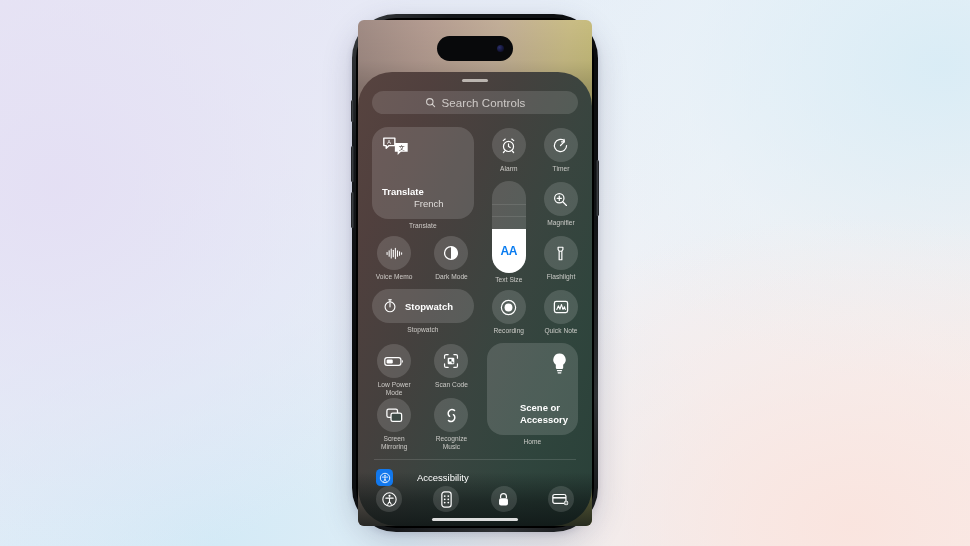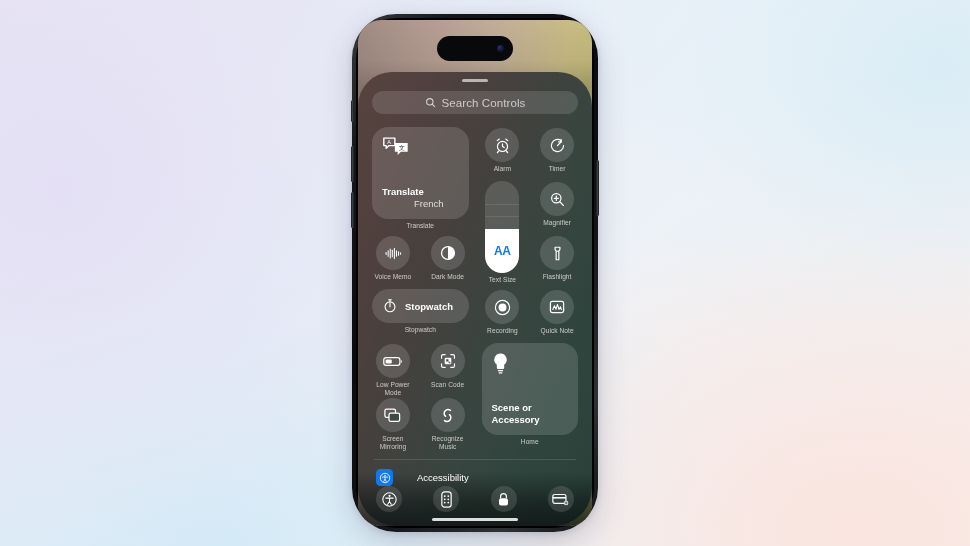--- a/index.html
+++ b/index.html
@@ -28,21 +28,21 @@
   }
   #phone-inner {
     width: 100%; height: 100%;
     border-radius: 40px;
     background: #000;
     padding: 2px;
   }
   #screen {
     position: relative;
     width: 100%; height: 100%;
-    border-radius: 23px;
+    border-radius: 6px;
     overflow: hidden;
     background:
       linear-gradient(100deg,#a08b84 0%,#b49c91 22%,#c2ae98 44%,#c9bc85 66%,#c3bd71 84%,#b8b767 100%);
   }
   
   #wallpaper-shade {
     position: absolute; inset: 0;
     background: linear-gradient(180deg, rgba(0,0,0,0) 0%, rgba(0,0,0,0.06) 8%, rgba(0,0,0,0.2) 13%);
     pointer-events: none;
   }
@@ -89,21 +89,21 @@
     height: 28px; border-radius: 14px;
     background: rgba(255,255,255,0.13);
     display: flex; align-items: center; justify-content: center; gap: 6px;
     margin-bottom: 13px;
   }
   #search-text { color: rgba(233,229,226,0.8); font-size: 11.5px; letter-spacing: 0.1px; }
 
   
   #grid {
     display: grid;
-    grid-template-columns: repeat(4, 1fr);
+    grid-template-columns: repeat(3, 1fr);
     column-gap: 13px;
     row-gap: 0px;
     grid-auto-rows: 54px;
   }
   .cell { position: relative; display: flex; flex-direction: column; align-items: center; }
 
   
   .round {
     width: 34px; height: 34px; border-radius: 50%;
     background: rgba(255,255,255,0.14);
@@ -151,21 +151,21 @@
   #tile-stopwatch {
     width: 100%; height: 34px; border-radius: 17px;
     display: flex; align-items: center; gap: 7px; padding-left: 10px;
   }
   #tile-stopwatch .sw-label { color: #fff; font-size: 9.5px; font-weight: 700; }
 
   
   #cell-scene { grid-column: 3 / span 2; grid-row: 5 / span 2; }
   #tile-scene {
     width: 100%; height: 92px; padding: 9px 10px;
-    display: flex; flex-direction: column; justify-content: space-between;
+    display: flex; flex-direction: column; justify-content: space-between; align-items: flex-end;
   }
   #tile-scene .s-title { font-size: 9.5px; color: #fff; font-weight: 700; line-height: 1.28; }
 
   
   #a11y-divider { height: 1px; background: rgba(255,255,255,0.13); margin: 8px 2px 0 2px; }
   #a11y-row { display: flex; align-items: center; gap: 24px; padding: 9px 4px 0 4px; }
   #a11y-badge {
     width: 17px; height: 17px; border-radius: 4.5px; background: #1278ed;
     display: flex; align-items: center; justify-content: center; flex: none;
   }

